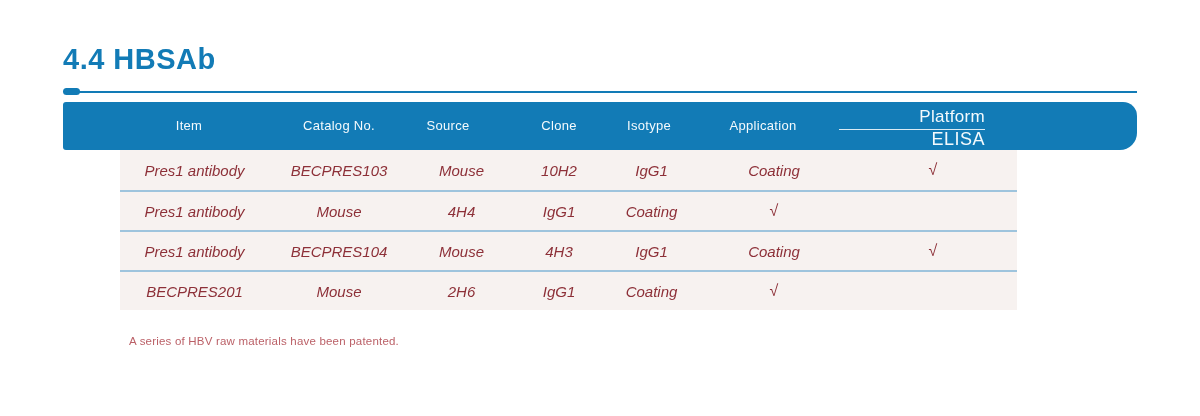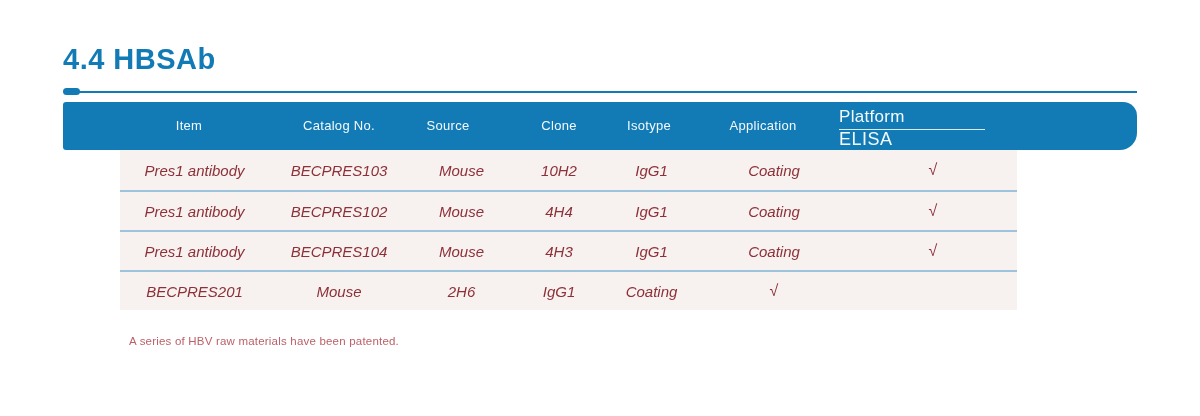--- a/index.html
+++ b/index.html
@@ -78,21 +78,21 @@
   .th-catalog     { left: 276px; }
   .th-source      { left: 385px; }
   .th-clone       { left: 475px; margin-left: 21px; }
   .th-isotype     { left: 586px; }
   .th-application { left: 700px; }
   .th-platform {
     position: absolute;
     left: 849px;
     top: 4px;
     transform: translateX(-50%);
-    text-align: left;
+    text-align: right;
     white-space: nowrap;
   }
   .platform-label { display: block; font-size: 17px; line-height: 21px; letter-spacing: 0.3px; }
   .platform-rule  { display: block; width: 146px; height: 1px; background: rgba(255,255,255,0.85); margin: 2px auto 2px; }
   .platform-sub   { display: block; font-size: 18px; line-height: 15px; letter-spacing: 0.5px; }
   .tbody {
     position: absolute;
     left: 120px;
     top: 150px;
     width: 897px;
@@ -154,21 +154,20 @@
       <span class="cell">BECPRES103</span>
       <span class="cell">Mouse</span>
       <span class="cell">10H2</span>
       <span class="cell">IgG1</span>
       <span class="cell">Coating</span>
       <span class="cell check">√</span>
     </div>
 
     <div class="trow">
       <span class="cell">Pres1 antibody</span>
-      <span class="cell">BECPRES102</span>
       <span class="cell">Mouse</span>
       <span class="cell">4H4</span>
       <span class="cell">IgG1</span>
       <span class="cell">Coating</span>
       <span class="cell check">√</span>
     </div>
 
     <div class="trow">
       <span class="cell">Pres1 antibody</span>
       <span class="cell">BECPRES104</span>

